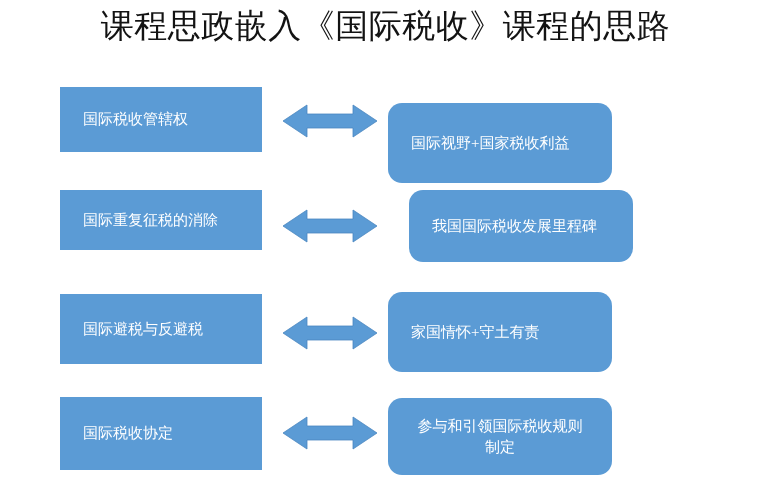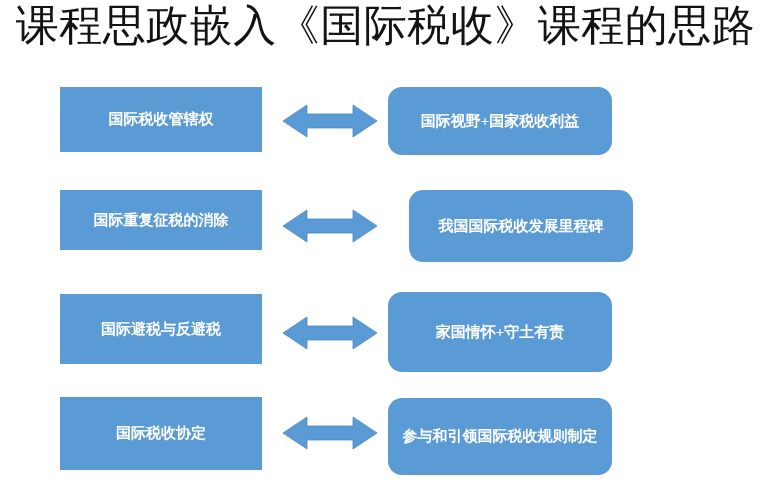--- a/index.html
+++ b/index.html
@@ -22,48 +22,46 @@
     height: 488px;
     background: #ffffff;
   }
 
   #title {
     position: absolute;
     left: 0;
     top: 4px;
     width: 771px;
     text-align: center;
-    font-size: 43px;
+    font-size: 33px;
     line-height: 44px;
     color: #131313;
     font-family: "Liberation Serif", "DejaVu Serif", serif;
     letter-spacing: 0.5px;
     white-space: nowrap;
   }
 
   .row {
     position: absolute;
     left: 0;
     width: 771px;
   }
 
   .box {
     position: absolute;
     background: #5B9BD5;
     color: #FFFFFF;
     display: flex;
     align-items: center;
-    justify-content: center;
     text-align: center;
     font-size: 15px;
     line-height: 21px;
     font-family: "Liberation Serif", "DejaVu Serif", serif;
     box-sizing: border-box;
-    padding: 2px 8px;
-    font-weight: bold;
+    padding: 2px 23px;
   }
 
   .box-left {
     left: 60px;
     width: 202px;
     border-radius: 0;
   }
 
   .box-right {
     left: 388px;
@@ -75,21 +73,21 @@
     position: absolute;
     left: 283px;
     width: 94px;
     height: 38px;
   }
   .arrow svg { display: block; width: 94px; height: 38px; }
 
   
   #row-0 { top: 87px; height: 68px; }
   #row-0 .box-left  { top: 0px;  height: 65px; }
-  #row-0 .box-right { top: 0px;  height: 68px; }
+  #row-0 .box-right { top: 16px;  height: 80px; }
   #row-0 .arrow     { top: 15px; }
 
   #row-1 { top: 190px; height: 72px; }
   #row-1 .box-left  { top: 0px;  height: 60px; }
   #row-1 .box-right { top: 0px;  height: 72px; margin-left: 21px; }
   #row-1 .arrow     { top: 17px; }
 
   #row-2 { top: 292px; height: 80px; }
   #row-2 .box-left  { top: 2px;  height: 70px; }
   #row-2 .box-right { top: 0px;  height: 80px; }

